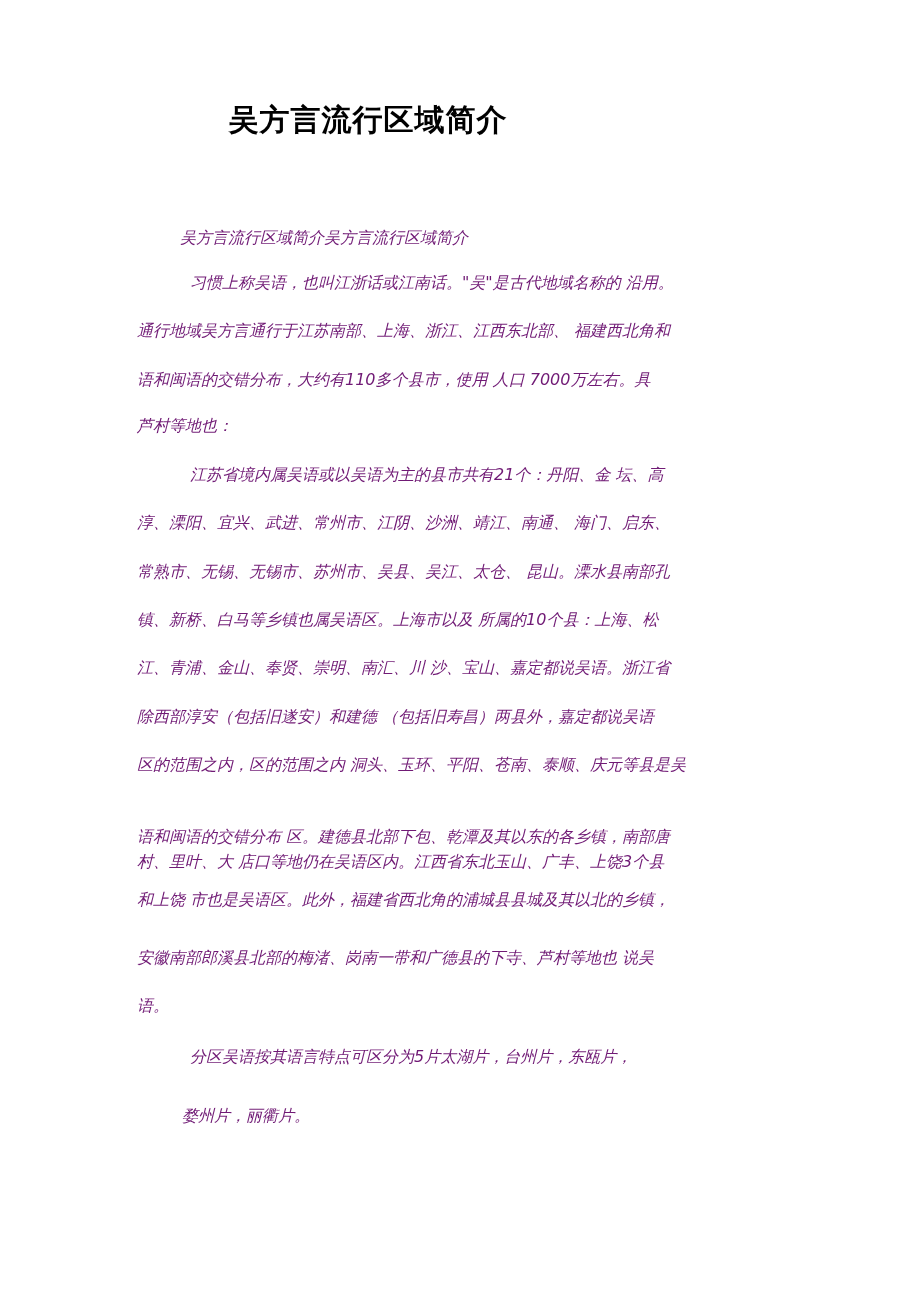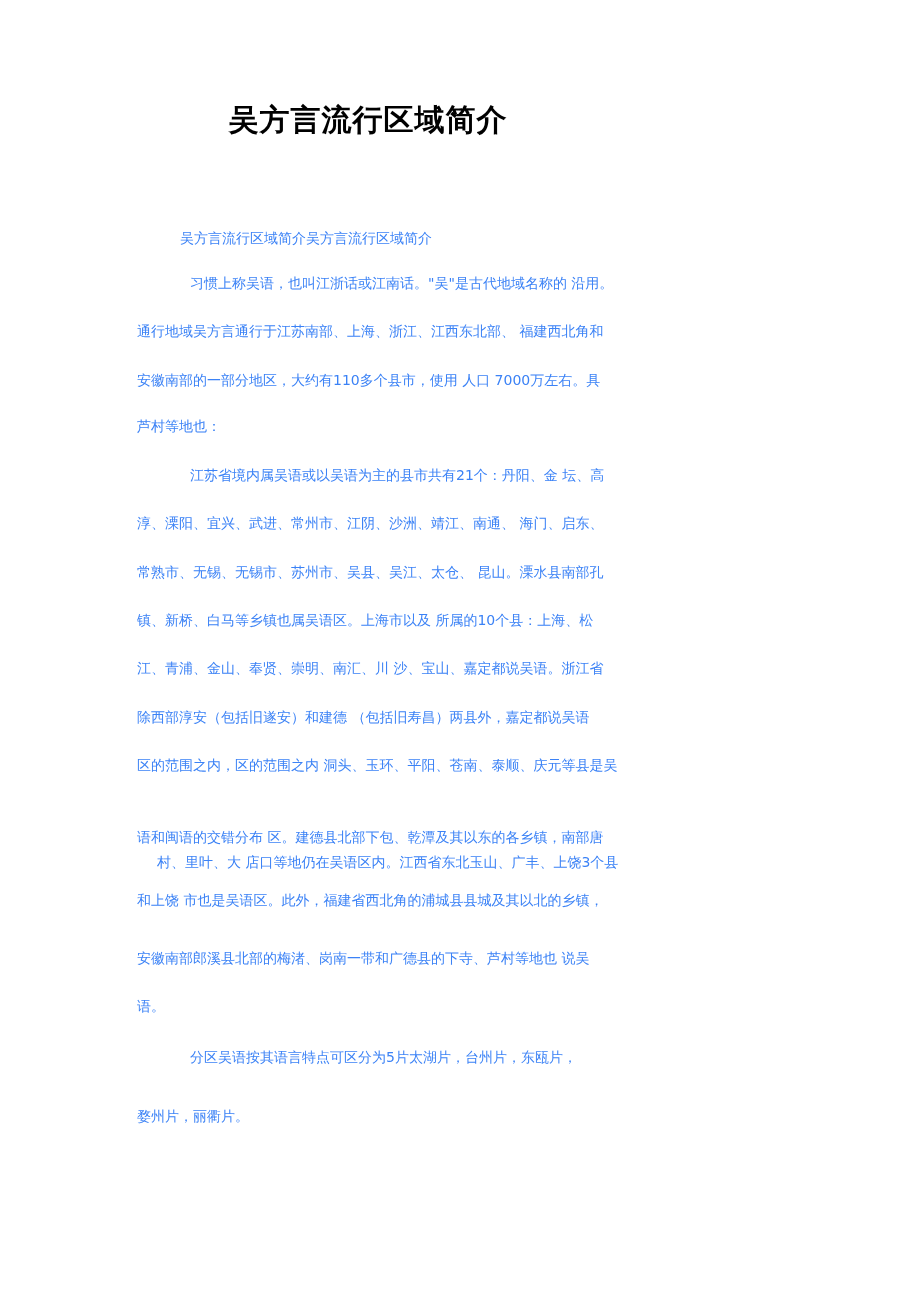--- a/index.html
+++ b/index.html
@@ -1,49 +1,49 @@
 <!DOCTYPE html>
 <html><head>
   <meta charset="utf-8">
   <style>
     html, body { margin: 0; padding: 0; background: #ffffff; }
     body { width: 920px; height: 1302px; position: relative; overflow: hidden;
       font-family: "DejaVu Sans", "Liberation Sans", sans-serif; color: #111111; }
     .title { position: absolute; top: 100px; left: 0; width: 736px; text-align: center;
       font-size: 30px; font-weight: bold; letter-spacing: 1px; color: #000; }
-    .line { position: absolute; left: 137px; font-size: 14px; white-space: nowrap;
-      line-height: 24px; color: #3b82f6; }
+    .line { position: absolute; left: 137px; font-size: 16px; white-space: nowrap;
+      line-height: 24px; color: #701a75; font-style: italic; }
     .indent { left: 180px; }
     .indent2 { left: 190px; }
   </style>
 </head>
 <body>
 
 <div class="title">吴方言流行区域简介</div>
 
 <div class="line indent" style="top:226px;">吴方言流行区域简介吴方言流行区域简介</div>
 
 <div>
   <div class="line indent2" style="top:271px;">习惯上称吴语，也叫江浙话或江南话。"吴"是古代地域名称的  沿用。</div>
   <div class="line" style="top:319px;">通行地域吴方言通行于江苏南部、上海、浙江、江西东北部、  福建西北角和</div>
-  <div class="line" style="top:368px;">安徽南部的一部分地区，大约有110多个县市，使用  人口  7000万左右。具</div>
+  <div class="line" style="top:368px;">语和闽语的交错分布，大约有110多个县市，使用  人口  7000万左右。具</div>
   <div class="line" style="top:414px;">芦村等地也：</div>
 </div>
 
 <div>
   <div class="line indent2" style="top:463px;">江苏省境内属吴语或以吴语为主的县市共有21个：丹阳、金  坛、高</div>
   <div class="line" style="top:511px;">淳、溧阳、宜兴、武进、常州市、江阴、沙洲、靖江、南通、  海门、启东、</div>
   <div class="line" style="top:560px;">常熟市、无锡、无锡市、苏州市、吴县、吴江、太仓、  昆山。溧水县南部孔</div>
   <div class="line" style="top:608px;">镇、新桥、白马等乡镇也属吴语区。上海市以及  所属的10个县：上海、松</div>
   <div class="line" style="top:656px;">江、青浦、金山、奉贤、崇明、南汇、川  沙、宝山、嘉定都说吴语。浙江省</div>
   <div class="line" style="top:705px;">除西部淳安（包括旧遂安）和建德  （包括旧寿昌）两县外，嘉定都说吴语</div>
   <div class="line" style="top:753px;">区的范围之内，区的范围之内  洞头、玉环、平阳、苍南、泰顺、庆元等县是吴</div>
   <div class="line" style="top:801px;margin-top:24px;">语和闽语的交错分布  区。建德县北部下包、乾潭及其以东的各乡镇，南部唐</div>
-  <div class="line" style="top:850px;margin-left:20px;">村、里叶、大  店口等地仍在吴语区内。江西省东北玉山、广丰、上饶3个县</div>
+  <div class="line" style="top:850px;">村、里叶、大  店口等地仍在吴语区内。江西省东北玉山、广丰、上饶3个县</div>
   <div class="line" style="top:888px;">和上饶  市也是吴语区。此外，福建省西北角的浦城县县城及其以北的乡镇，</div>
   <div class="line" style="top:946px;">安徽南部郎溪县北部的梅渚、岗南一带和广德县的下寺、芦村等地也  说吴</div>
   <div class="line" style="top:994px;">语。</div>
 </div>
 
 <div>
   <div class="line indent2" style="top:1045px;">分区吴语按其语言特点可区分为5片太湖片，台州片，东瓯片，</div>
-  <div class="line" style="top:1104px;">婺州片，丽衢片。</div>
+  <div class="line" style="top:1104px;margin-left:45px;">婺州片，丽衢片。</div>
 </div>
 
 </body></html>

